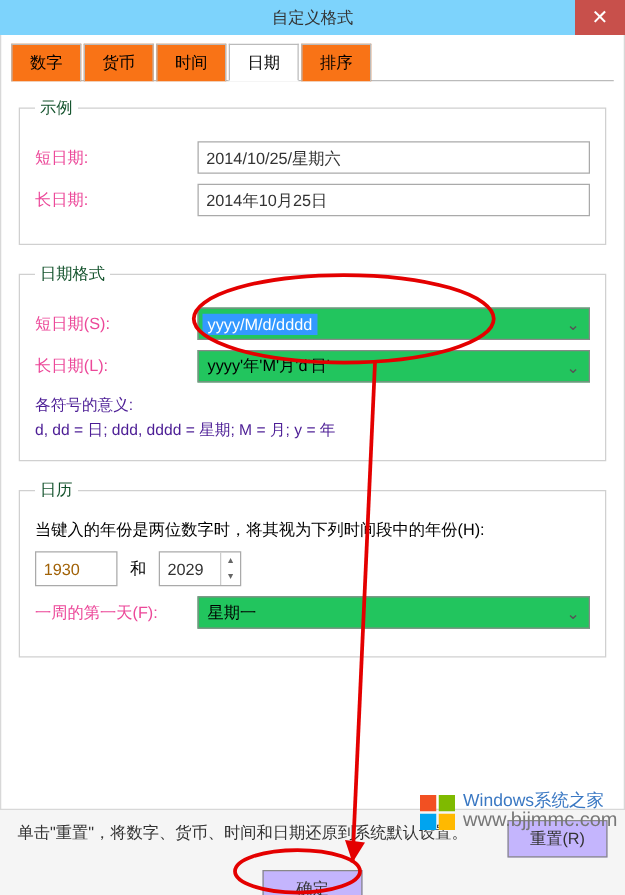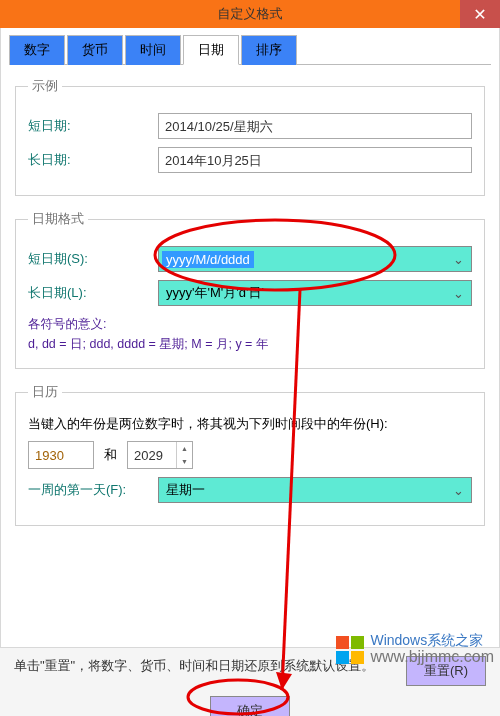--- a/index.html
+++ b/index.html
@@ -7,21 +7,21 @@
     margin: 0;
     width: 500px;
     height: 716px;
     font-family: "Microsoft YaHei", SimSun, Arial, sans-serif;
     font-size: 13px;
     background: #f5f5f5;
     position: relative;
     overflow: hidden;
   }
   .titlebar {
-    background: #f97316;
+    background: #7dd3fc;
     height: 28px;
     display: flex;
     align-items: center;
     justify-content: center;
     position: relative;
     color: #333;
   }
   .titlebar .close {
     position: absolute;
     right: 0;
@@ -46,63 +46,63 @@
   .tabs {
     display: flex;
     border-bottom: 1px solid #bbb;
     margin-bottom: 12px;
   }
   .tab {
     padding: 5px 14px;
     border: 1px solid #bbb;
     border-bottom: none;
     margin-right: 2px;
-    background: #3b82f6;
+    background: #f97316;
     cursor: pointer;
     position: relative;
     top: 1px;
     font-size: 13px;
   }
   .tab.active {
     background: #fff;
     border-bottom: 1px solid #fff;
   }
   fieldset {
     border: 1px solid #d0d0d0;
     margin: 0 6px 14px 6px;
     padding: 10px 12px 14px 12px;
   }
   legend {
-    color: #737373;
+    color: #14532d;
     font-size: 13px;
     padding: 0 4px;
   }
   .row {
     display: flex;
     align-items: center;
     margin: 8px 0;
   }
   .row label {
     width: 130px;
-    color: #0f766e;
+    color: #ec4899;
   }
   .row .disp {
     flex: 1;
     border: 1px solid #aaa;
     padding: 4px 6px;
     background: #fff;
     height: 26px;
     color: #333;
   }
   .row select, .row .sel {
     flex: 1;
     border: 1px solid #888;
     padding: 3px 3px;
     height: 26px;
-    background: #5eead4;
+    background: #22c55e;
     font-size: 13px;
   }
   .sel.highlight {
     color: #fff;
   }
   .sel {
     display: flex;
     align-items: center;
     justify-content: space-between;
     cursor: pointer;

